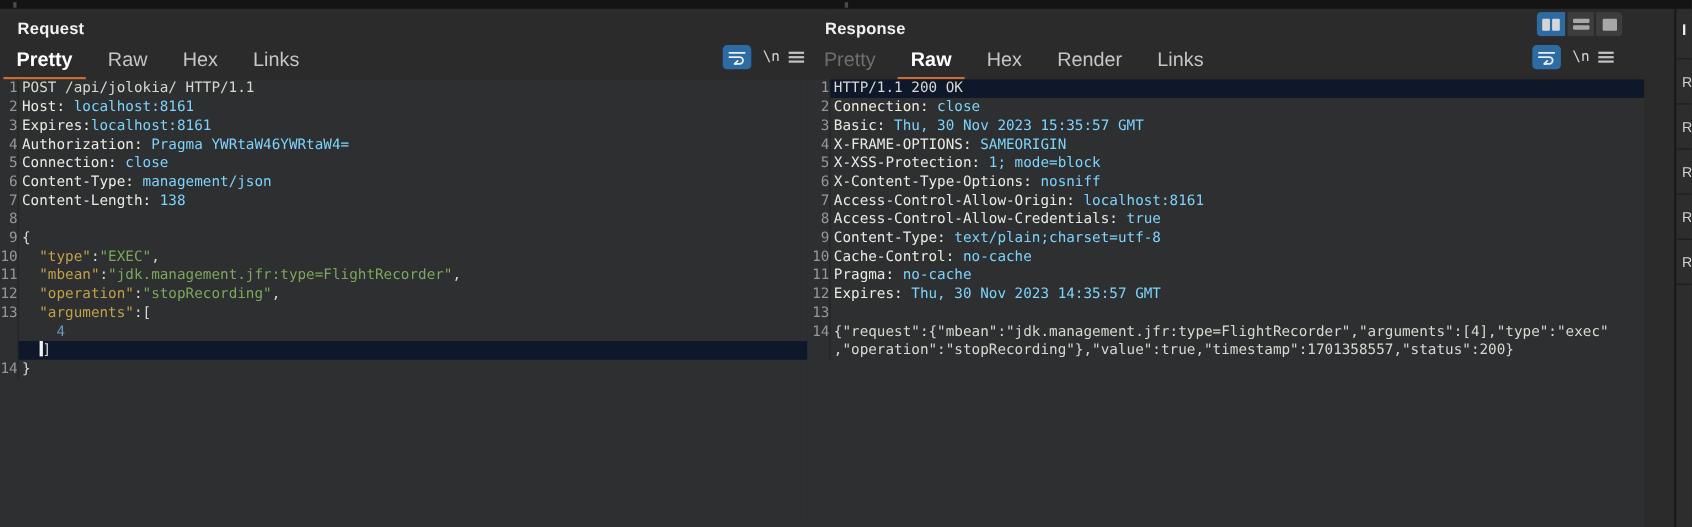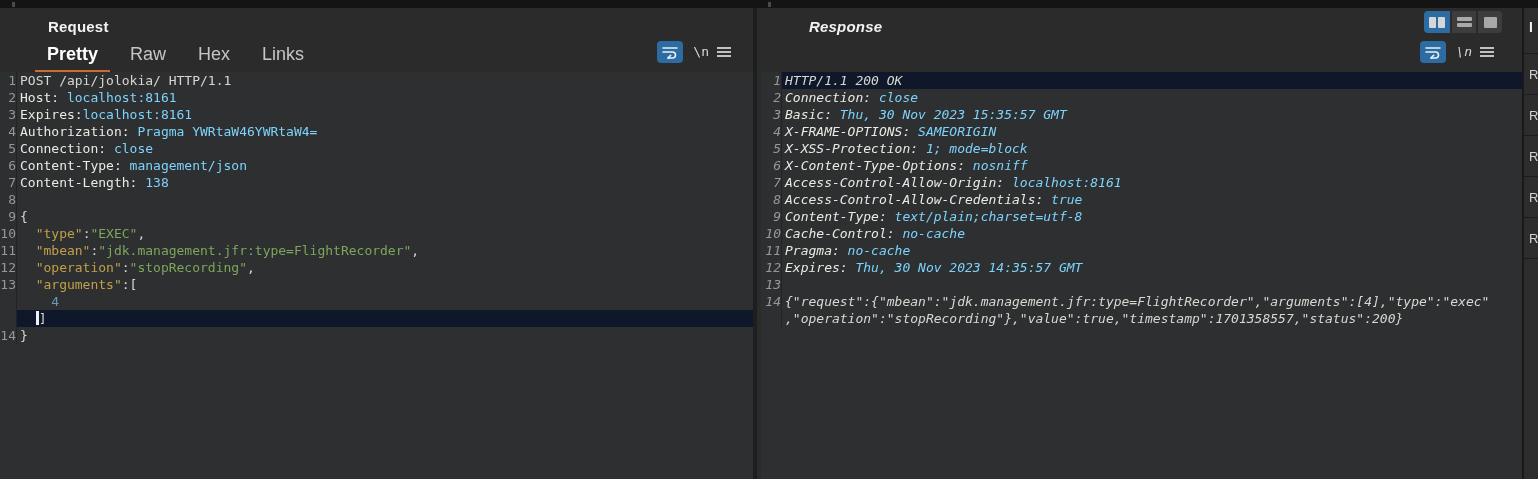--- a/index.html
+++ b/index.html
@@ -7,23 +7,23 @@
   body {
     width:1538px; height:479px; position:relative; overflow:hidden;
     background:#2b2b2b; font-family:"Liberation Sans", sans-serif;
   }
   
   .topbar { position:absolute; top:0; left:0; width:1538px; height:8px; background:#141414; z-index:5; }
   .topbar .notch { position:absolute; top:2px; width:3px; height:5px; background:#4a4a4a; }
   .notch-1 { left:12px; } .notch-2 { left:768px; }
 
   
-  .panel { position:absolute; top:8px; bottom:0; background:#2b2b2b;padding-left:32px; }
+  .panel { position:absolute; top:8px; bottom:0; background:#2b2b2b; }
   #request-panel  { left:0;     width:757px; border-right:4px solid #1d1e1f; }
-  #response-panel { left:761px; width:761px;font-style:italic; }
+  #response-panel { left:734px; width:761px; }
 
   .panel-title { margin:10px 0 0 16px; font-size:15px; font-weight:bold; color:#f2f2f2; letter-spacing:.2px; }
 
   .tabrow { position:relative; height:30px; margin-top:3px; }
   .tab { display:inline-block; padding:6px 12px 5px; margin-right:8px; font-size:18px; color:#c6c6c6; cursor:default; border-bottom:3px solid transparent; }
   .tab:first-child { margin-left:3px; }
   .tab.active   { color:#ffffff; font-weight:bold; border-bottom-color:#cd6c31; }
   .tab.disabled { color:#6e6e6e; }
 
   
@@ -168,20 +168,21 @@
       <span class="layout-btn lb-row">
         <i></i>
         <i></i>
       </span>
       <span class="layout-btn lb-one">
         <i></i>
       </span>
     </div>
   <div class="panel-title">Response</div>
   <div class="tabrow">
+    <span id="response-tabs"><span class="tab disabled">Pretty</span><span class="tab active">Raw</span><span class="tab">Hex</span><span class="tab">Render</span><span class="tab">Links</span></span>
     <span class="icon-btn wrap-btn" style="right:76px">
       <svg width="16" height="14" viewBox="0 0 16 14">
         <path d="M1 3 H15 M1 7 H10.5 A3 3 0 0 1 10.5 13 H7" stroke="#e9eff4" stroke-width="1.6" fill="none" stroke-linecap="round"></path>
         <path d="M8.6 10.4 L5.8 13 L8.6 15.6" stroke="#e9eff4" stroke-width="1.6" fill="none" stroke-linecap="round" stroke-linejoin="round"></path>
       </svg>
     </span>
     <span class="icon-btn nl-btn" style="right:50px">\n</span>
     <span class="icon-btn burger-btn" style="right:28px">
         <i></i>
         <i></i>

